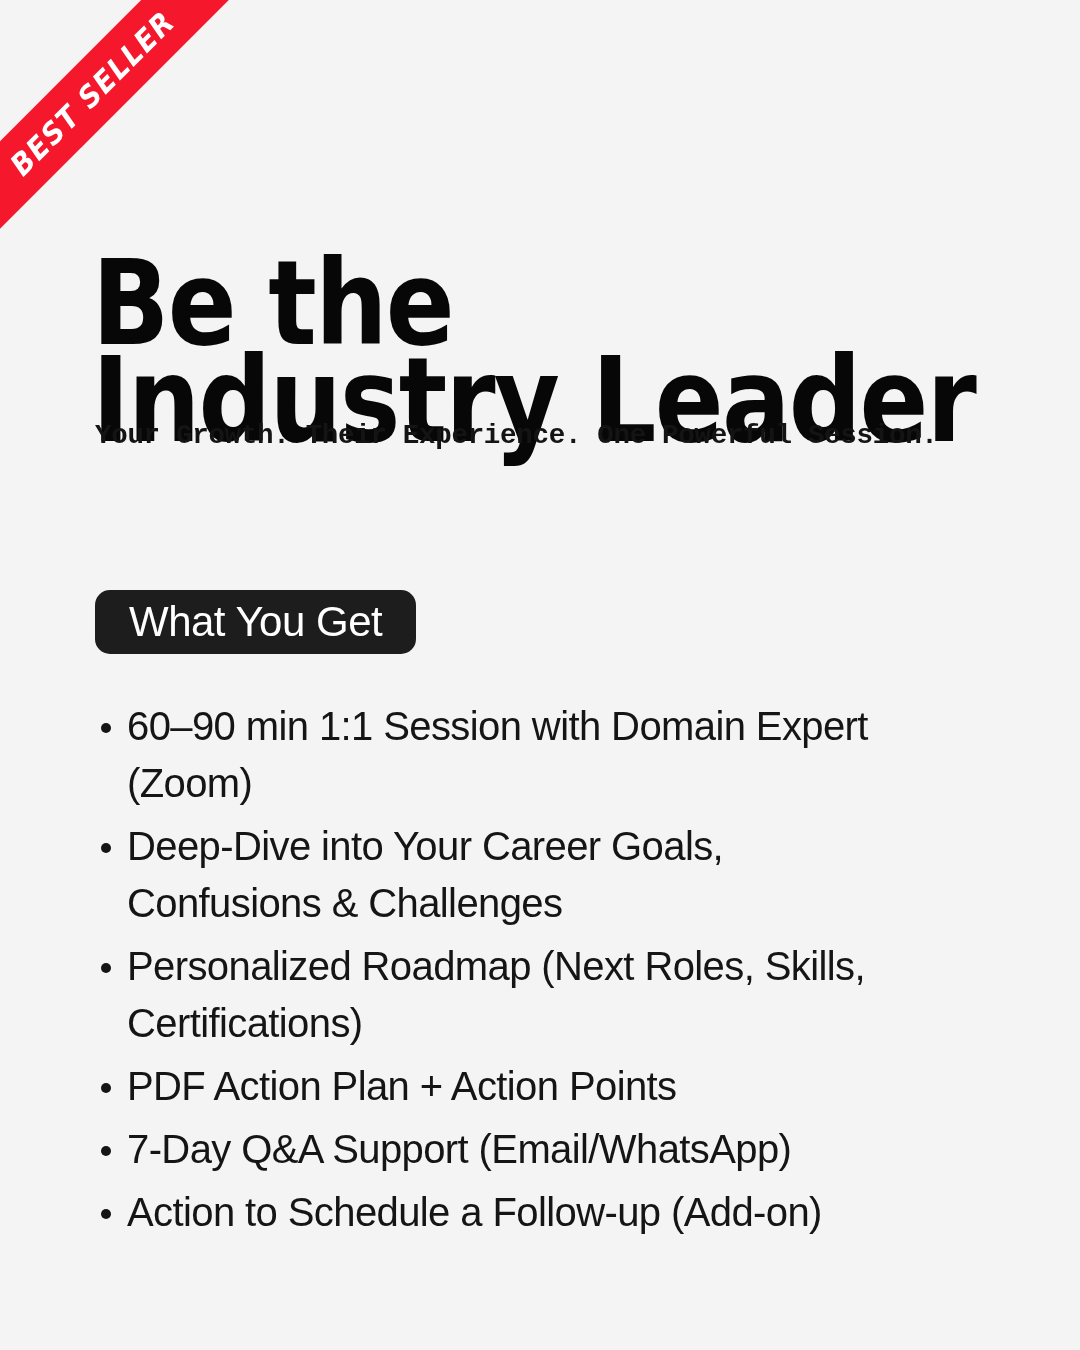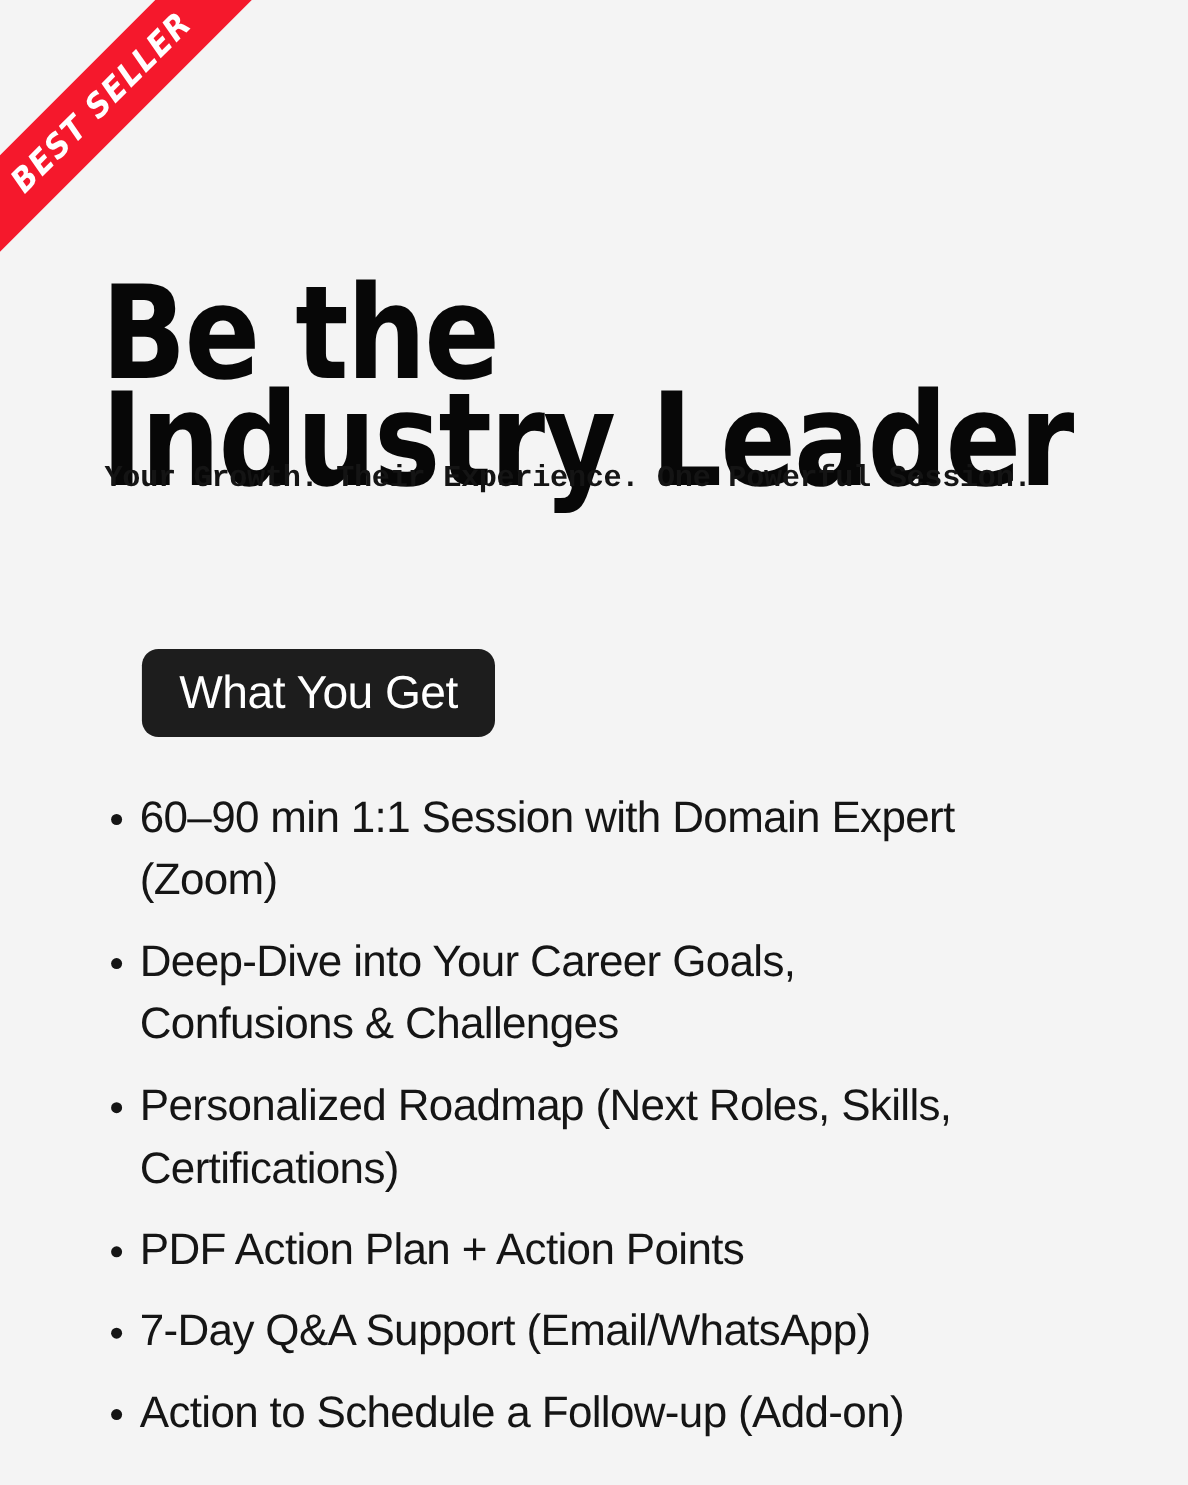--- a/index.html
+++ b/index.html
@@ -111,28 +111,27 @@
   .subcopy span {
     display: block;
     white-space: nowrap;
   }
 
   
   .badge {
     position: absolute;
     left: 95px;
     top: 590px;
-    height: 80px;
+    height: 64px;
     padding: 0 34px;
     background: #1d1d1d;
     border-radius: 15px;
     display: inline-flex;
     align-items: center;
     box-sizing: border-box;
-    margin-left: 34px;
   }
   .badge-label {
     color: #ffffff;
     font-family: "Liberation Sans", sans-serif;
     font-weight: 500;
     font-size: 42px;
     letter-spacing: -0.5px;
     white-space: nowrap;
   }
 
@@ -142,21 +141,21 @@
     left: 95px;
     top: 698px;
     width: 940px;
     margin: 0;
     padding: 0;
     list-style: none;
   }
   .feature-item {
     position: relative;
     padding-left: 32px;
-    margin: 17px 0 6px 0;
+    margin: 0 0 6px 0;
     font-family: "Liberation Sans", sans-serif;
     font-weight: 400;
     font-size: 40px;
     line-height: 57px;
     letter-spacing: -0.6px;
     color: #151515;
     max-width: 800px;
   }
   .feature-item.wide {
     max-width: 940px;

